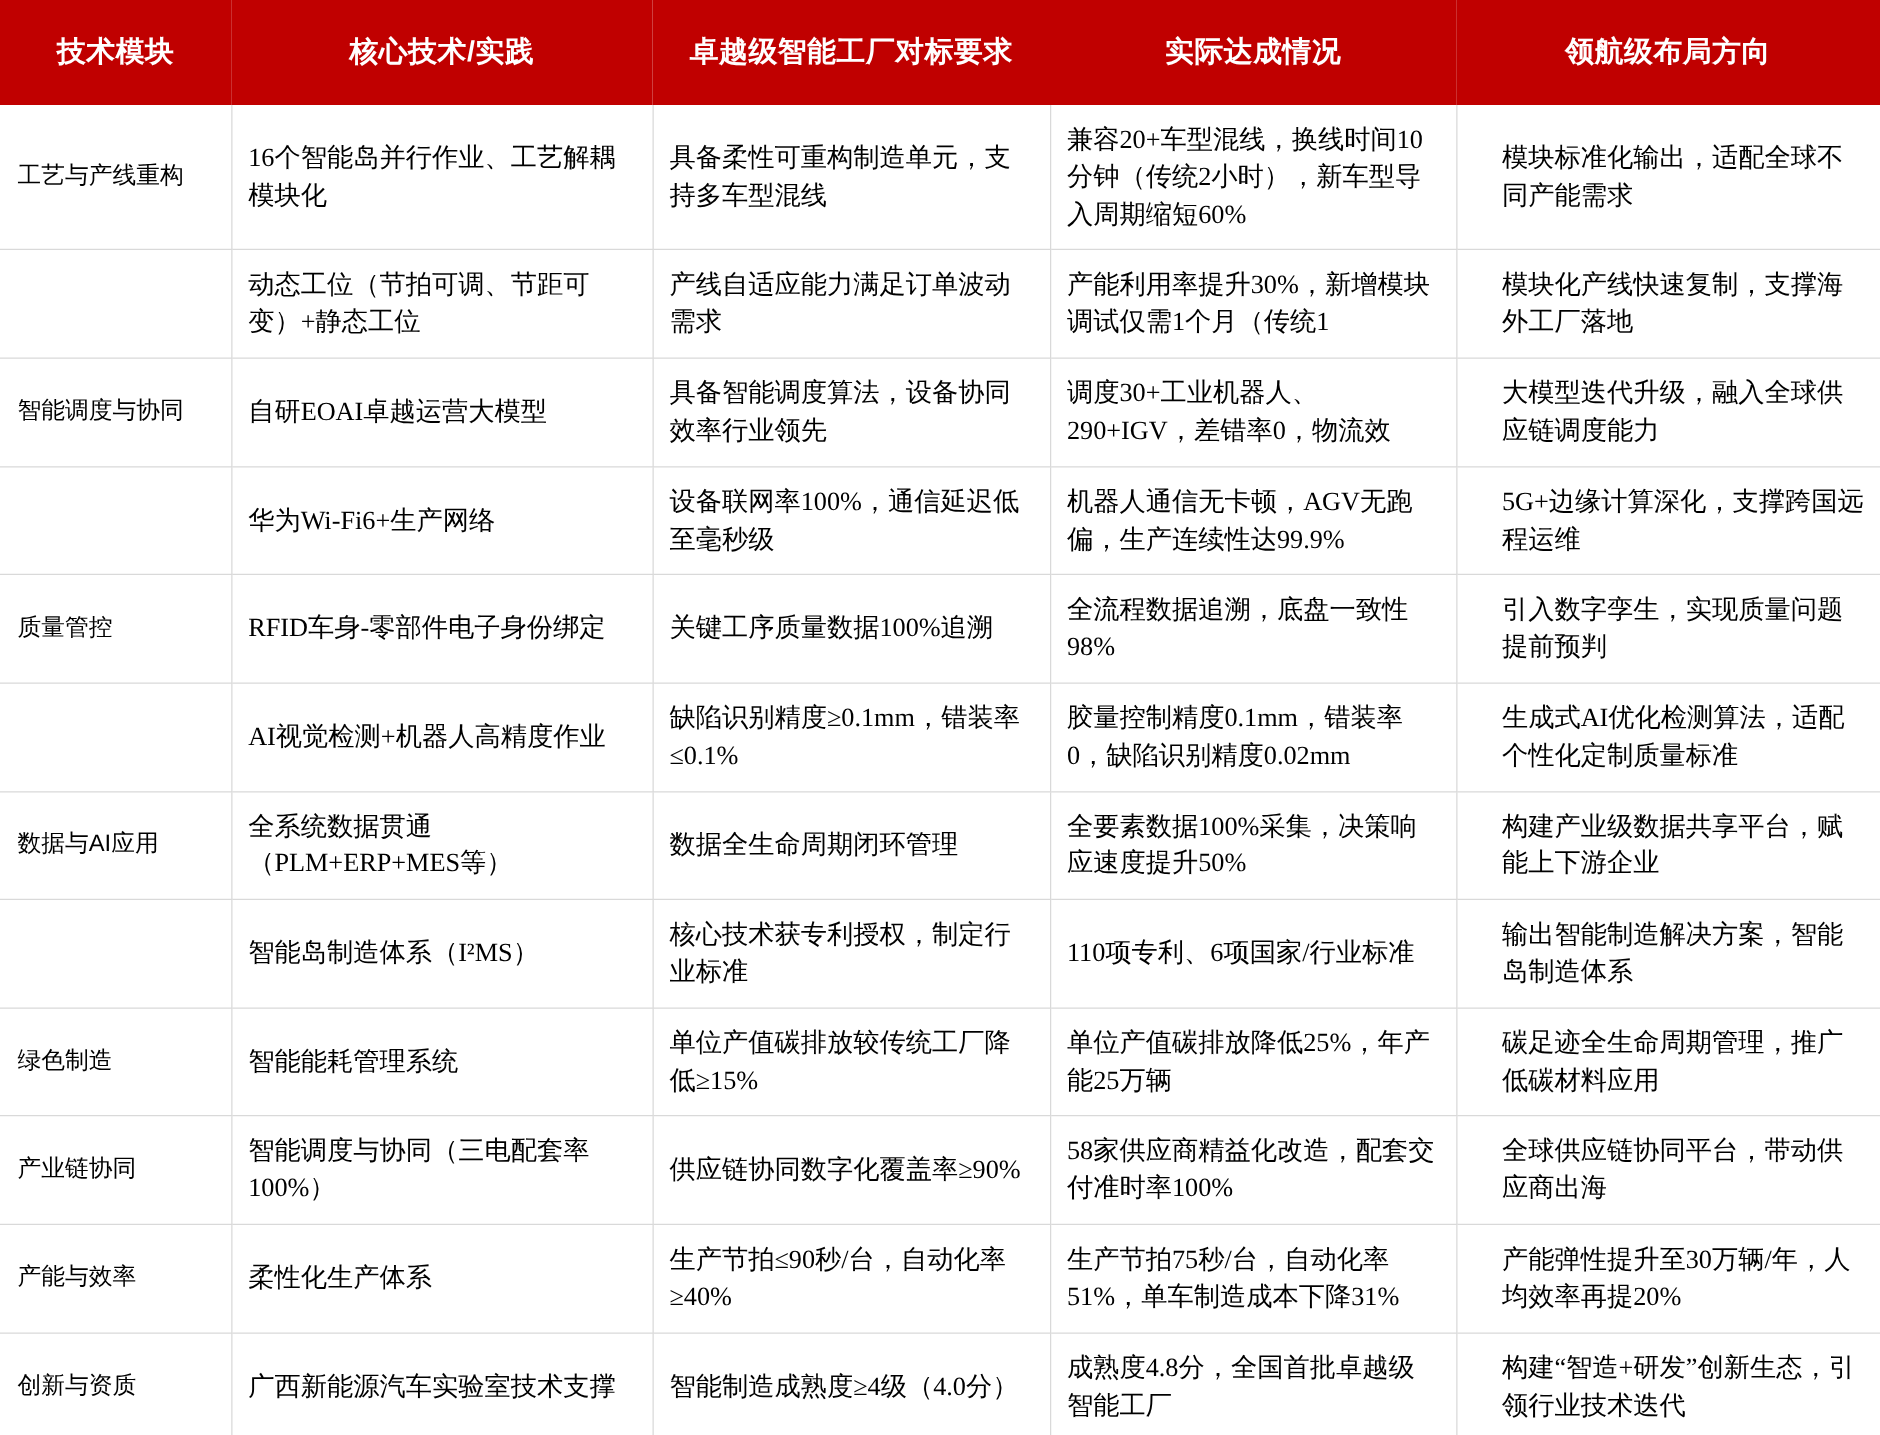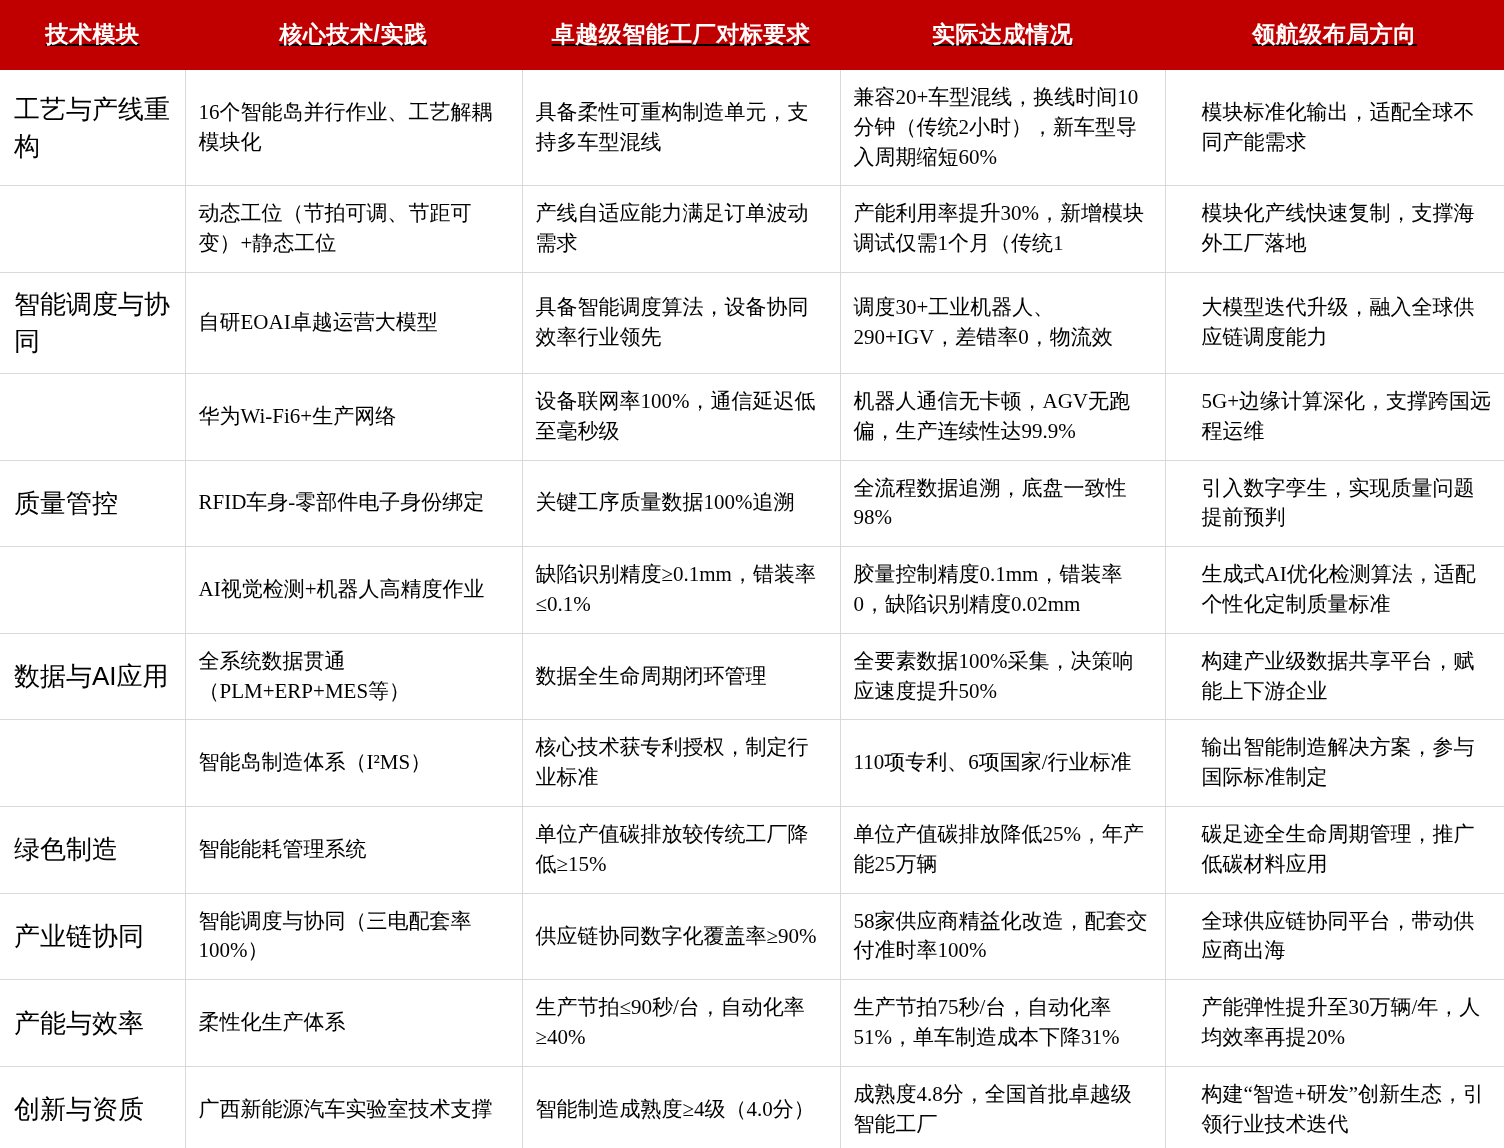--- a/index.html
+++ b/index.html
@@ -31,39 +31,38 @@
     color: #ffffff;
     font-family: "Liberation Sans", "DejaVu Sans", sans-serif;
     font-weight: bold;
     font-size: 23px;
     text-align: center;
     padding: 16px 6px 18px 6px;
     border: none;
     letter-spacing: 0.5px;
   }
   thead tr {
-    height: 70px;
-    text-decoration: underline;
+    height: 84px;
   }
 
   tbody td {
     border-bottom: 1.5px solid #d9d9d9;
     border-right: 1.5px solid #d9d9d9;
     vertical-align: middle;
     font-size: 21px;
     line-height: 1.42;
     padding: 13px 12px 13px 13px;
   }
   tbody td:last-child {
     border-right: none;
     padding-left: 36px;
   }
   tbody td.col-module {
     font-family: "Liberation Sans", "DejaVu Sans", sans-serif;
-    font-size: 26px;
+    font-size: 19px;
     padding-left: 14px;
     padding-right: 6px;
   }
   tbody tr:first-child td {
     border-top: none;
   }
   tbody tr td.col-module:empty::after {
     content: "";
     display: inline-block;
   }
@@ -137,21 +136,21 @@
         <td>全系统数据贯通（PLM+ERP+MES等）</td>
         <td>数据全生命周期闭环管理</td>
         <td>全要素数据100%采集，决策响应速度提升50%</td>
         <td>构建产业级数据共享平台，赋能上下游企业</td>
       </tr>
       <tr>
         <td class="col-module"></td>
         <td>智能岛制造体系（I²MS）</td>
         <td>核心技术获专利授权，制定行业标准</td>
         <td>110项专利、6项国家/行业标准</td>
-        <td>输出智能制造解决方案，参与国际标准制定</td>
+        <td>输出智能制造解决方案，智能岛制造体系</td>
       </tr>
       <tr>
         <td class="col-module">绿色制造</td>
         <td>智能能耗管理系统</td>
         <td>单位产值碳排放较传统工厂降低≥15%</td>
         <td>单位产值碳排放降低25%，年产能25万辆</td>
         <td>碳足迹全生命周期管理，推广低碳材料应用</td>
       </tr>
       <tr>
         <td class="col-module">产业链协同</td>

